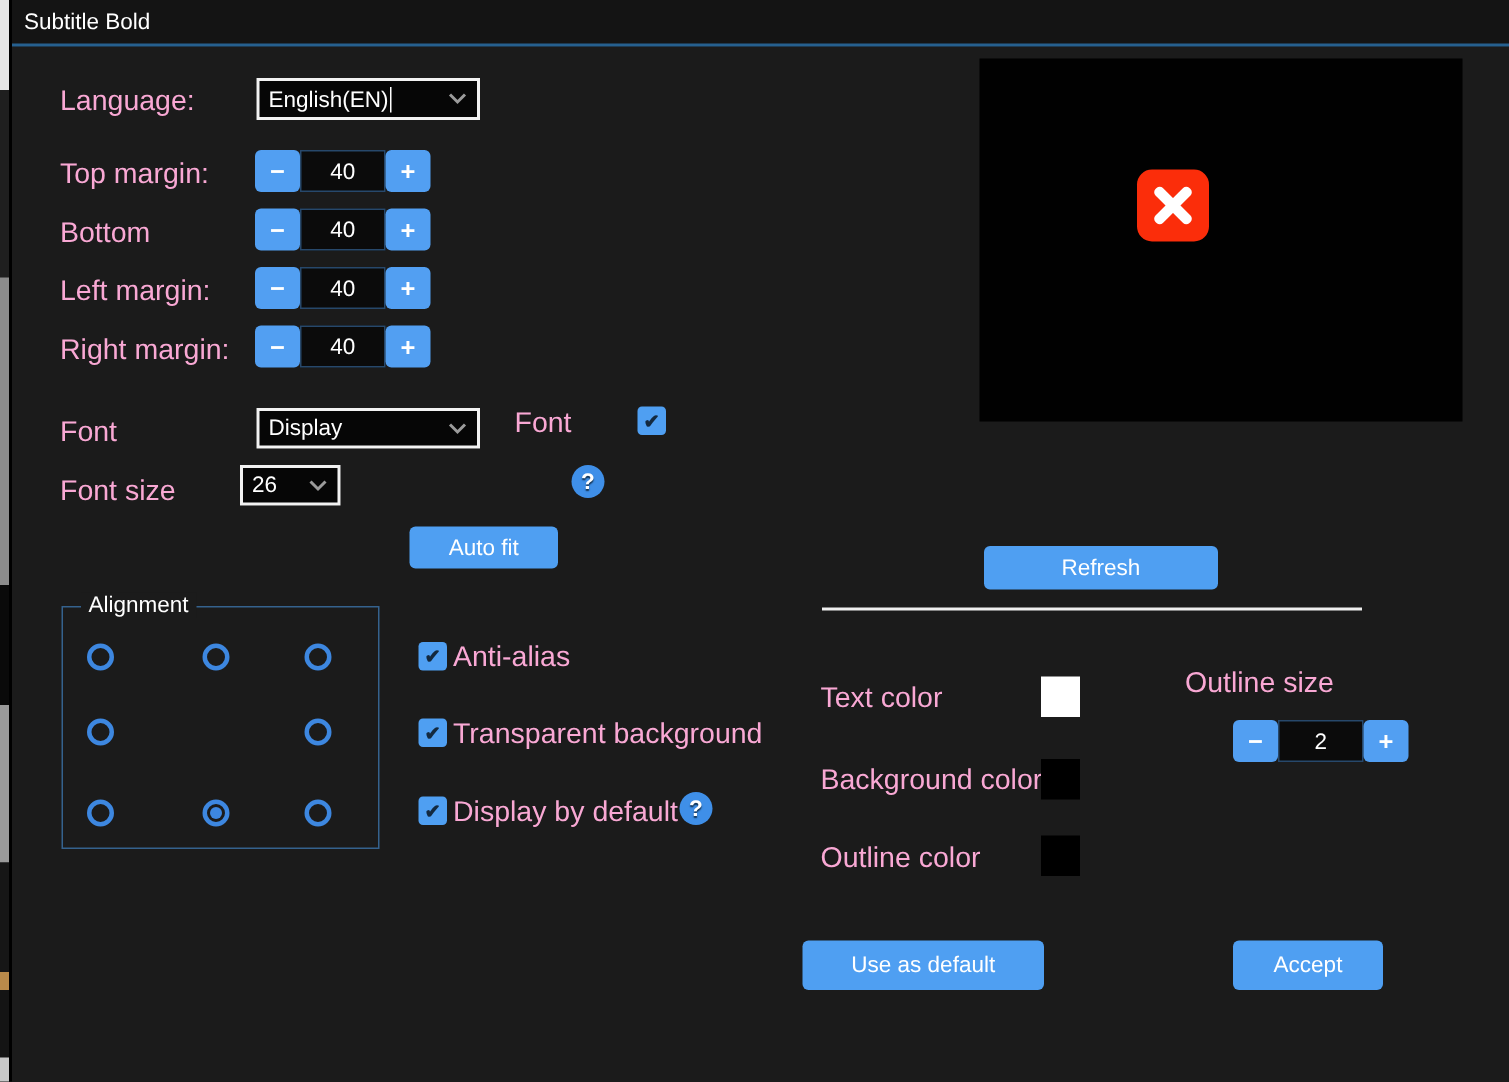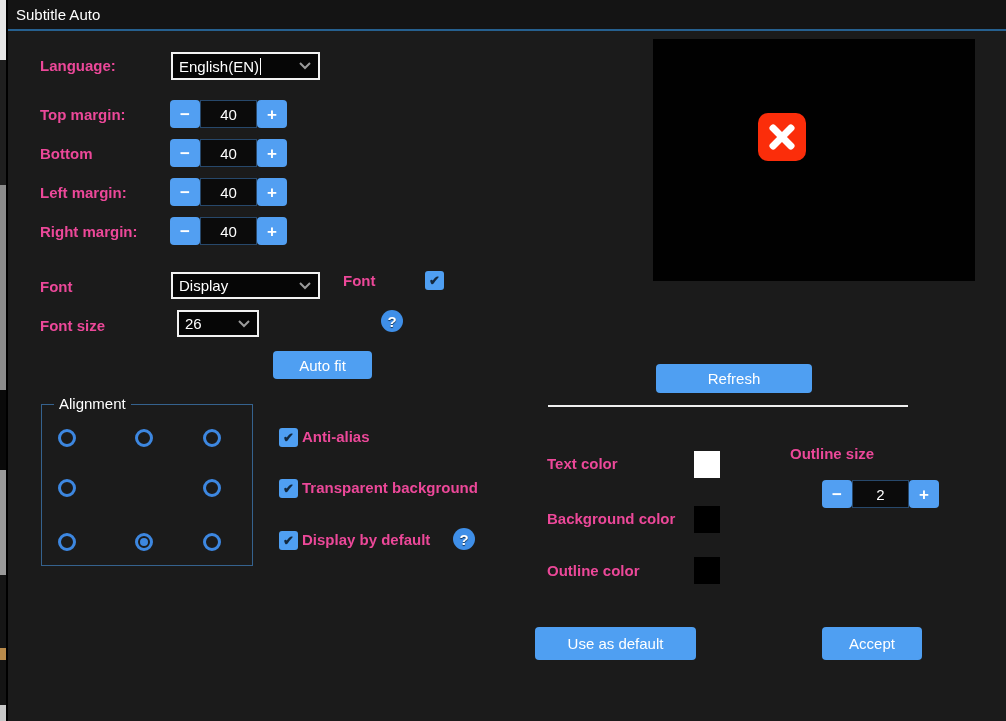--- a/index.html
+++ b/index.html
@@ -12,21 +12,21 @@
   .sliver{left:0;top:0;width:6px;height:721px;}
   .sliver div{position:absolute;left:0;width:6px;}
   .sliver-line{left:6px;top:0;width:2px;height:721px;background:#000;}
   
   .titlebar{
     left:8px;top:0;right:0;height:29px;background:#141414;
     border-bottom:2px solid #26608f;display:flex;align-items:center;
     padding-left:8px;font-size:15px;color:#ffffff;
   }
   
-  .lbl{font-size:15px;color:#ec4899;white-space:nowrap;font-weight:bold;}
+  .lbl{font-size:19px;color:#f9a8d4;white-space:nowrap;}
   
   .combo{
     box-sizing:border-box;background:#060606;border:2px solid #f2f2f2;
     display:flex;align-items:center;padding:0 22px 0 6px;font-size:15px;color:#ffffff;
   }
   .combo .chev{position:absolute;right:7px;top:50%;margin-top:-4px;}
   .caret{display:inline-block;width:1px;height:17px;background:#ffffff;margin-left:1px;}
   
   .spin{display:flex;width:117px;height:28px;}
   .spin .sbtn{
@@ -89,21 +89,21 @@
   <div style="top:390px;height:80px;background:#0a0a0a;"></div>
   <div style="top:470px;height:105px;background:#9a9a9a;"></div>
   <div style="top:575px;height:73px;background:#161616;"></div>
   <div style="top:648px;height:12px;background:#b98a4a;"></div>
   <div style="top:660px;height:45px;background:#141414;"></div>
   <div style="top:705px;height:16px;background:#c8c8c8;"></div>
 </div>
 <div class="abs sliver-line"></div>
 
 <div class="abs titlebar">
-  <span>Subtitle Auto</span>
+  <span>Subtitle Bold</span>
 </div>
 
 <div class="abs lbl" style="left:40px;top:57px;">Language:</div>
 <div class="abs combo" style="left:171px;top:52px;width:149px;height:28px;">
   <span>English(EN)</span>
     <span class="caret"></span>
   <svg class="chev" width="12" height="8" viewBox="0 0 12 8">
       <polyline points="1,1 6,6 11,1" fill="none" stroke="#9b9b9b" stroke-width="2"></polyline>
     </svg>
 </div>
@@ -140,21 +140,21 @@
 <div class="abs combo" style="left:171px;top:272px;width:149px;height:27px;">
   <span>Display</span>
   <svg class="chev" width="12" height="8" viewBox="0 0 12 8">
       <polyline points="1,1 6,6 11,1" fill="none" stroke="#9b9b9b" stroke-width="2"></polyline>
     </svg>
 </div>
 <div class="abs lbl" style="left:343px;top:272px;">Font</div>
 <div class="abs cb on" style="left:425px;top:271px;"></div>
 
 <div class="abs lbl" style="left:40px;top:317px;">Font size</div>
-<div class="abs combo" style="left:177px;top:310px;width:82px;height:27px;">
+<div class="abs combo" style="left:160px;top:310px;width:67px;height:27px;">
   <span>26</span>
   <svg class="chev" width="12" height="8" viewBox="0 0 12 8">
       <polyline points="1,1 6,6 11,1" fill="none" stroke="#9b9b9b" stroke-width="2"></polyline>
     </svg>
 </div>
 <div class="abs btn" style="left:273px;top:308px;width:99px;height:28px;margin-top:43px;">Auto fit</div>
 <div class="abs help" style="left:381px;top:310px;">?</div>
 
 <div class="abs fieldset" style="left:41px;top:404px;width:212px;height:162px;">
   <span class="legend">Alignment</span>

